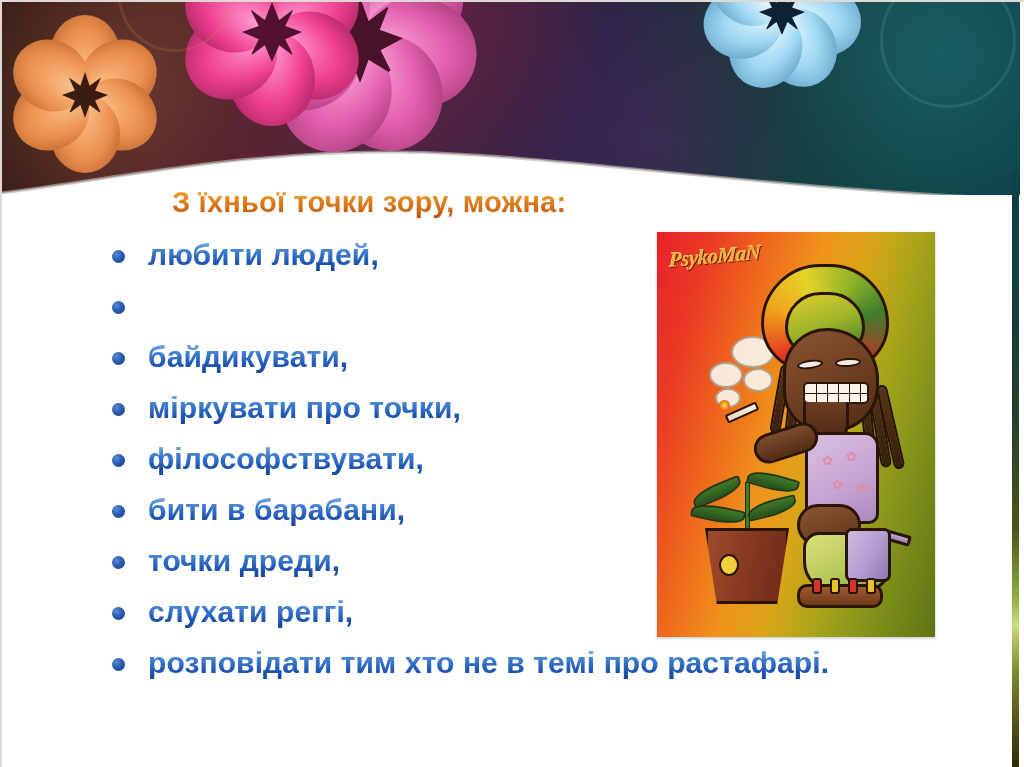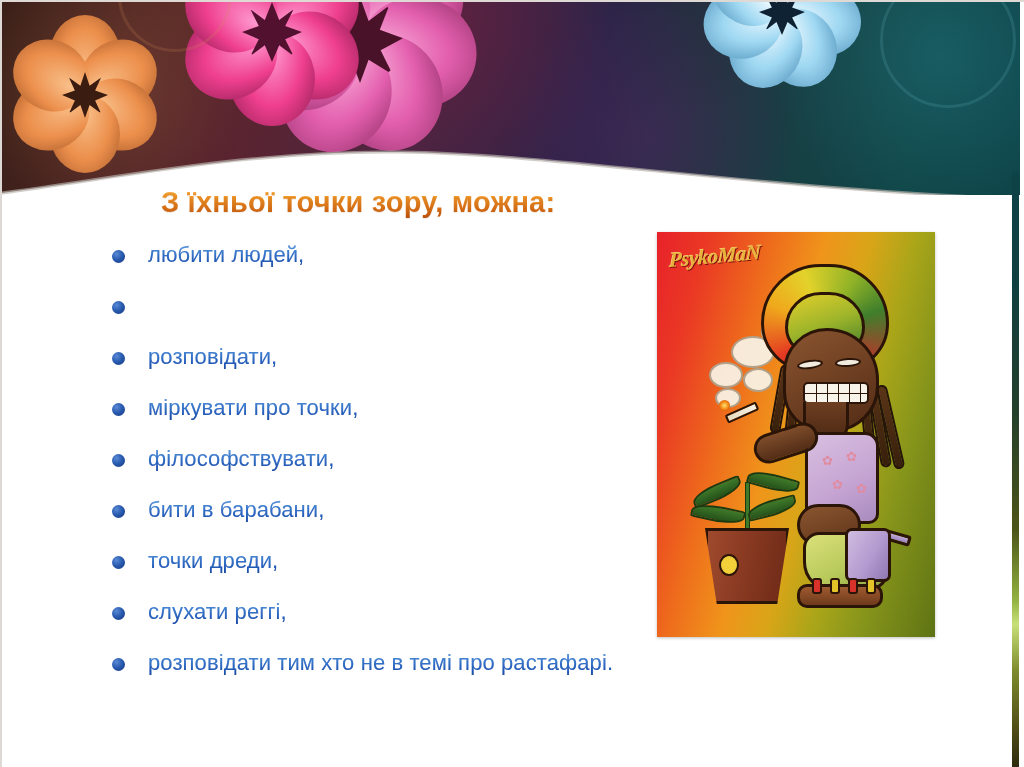--- a/index.html
+++ b/index.html
@@ -115,21 +115,21 @@
     right: 0px;
     top: 0px;
     width: 4px;
     height: 767px;
     background: #ffffff;
   }
 
   
   #title {
     position: absolute;
-    left: 161px;
+    left: 172px;
     top: 186px;
     font-size: 29px;
     font-weight: bold;
     letter-spacing: 0.2px;
     background: linear-gradient(to bottom,
       #fbbf63 0%,
       #f49a2a 30%,
       #e2791a 62%,
       #c0500b 100%);
     -webkit-background-clip: text;
@@ -155,22 +155,22 @@
   .bullet-dot {
     width: 13px;
     height: 13px;
     border-radius: 50%;
     background: radial-gradient(circle at 35% 32%, #5a8ad6 0%, #2a5cb0 45%, #14357e 100%);
     margin-top: 14px;
     margin-right: 23px;
     flex: 0 0 auto;
   }
   .bullet-text {
-    font-size: 22px;
-    font-weight: normal;
+    font-size: 30px;
+    font-weight: bold;
     line-height: 38px;
     letter-spacing: 0.1px;
     white-space: nowrap;
     background: linear-gradient(to bottom,
        #a7c9ef 0%,
        #7eb0e6 12%,
        #3f7fd0 40%,
        #1f56b4 70%,
        #173f92 100%);
     -webkit-background-clip: text;
@@ -421,21 +421,21 @@
   <div id="bullets">
     <div class="bullet-row">
       <span class="bullet-dot"></span>
       <span class="bullet-text">любити людей,</span>
     </div>
     <div class="bullet-row">
       <span class="bullet-dot"></span>
     </div>
     <div class="bullet-row">
       <span class="bullet-dot"></span>
-      <span class="bullet-text">розповідати,</span>
+      <span class="bullet-text">байдикувати,</span>
     </div>
     <div class="bullet-row">
       <span class="bullet-dot"></span>
       <span class="bullet-text">міркувати про точки,</span>
     </div>
     <div class="bullet-row">
       <span class="bullet-dot"></span>
       <span class="bullet-text">філософствувати,</span>
     </div>
     <div class="bullet-row">

